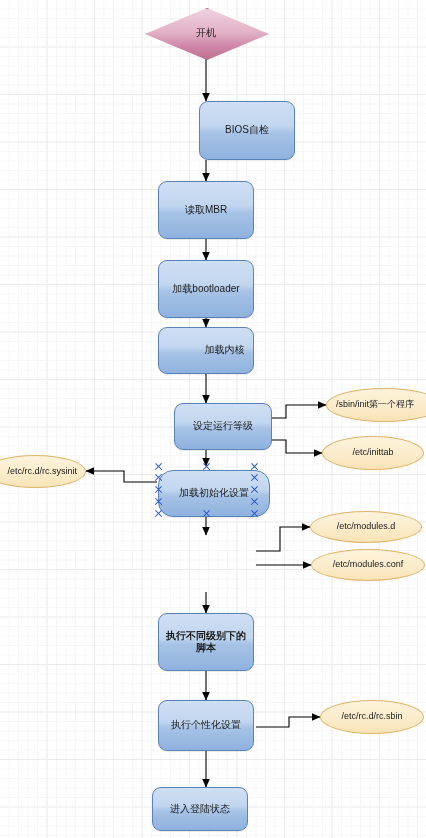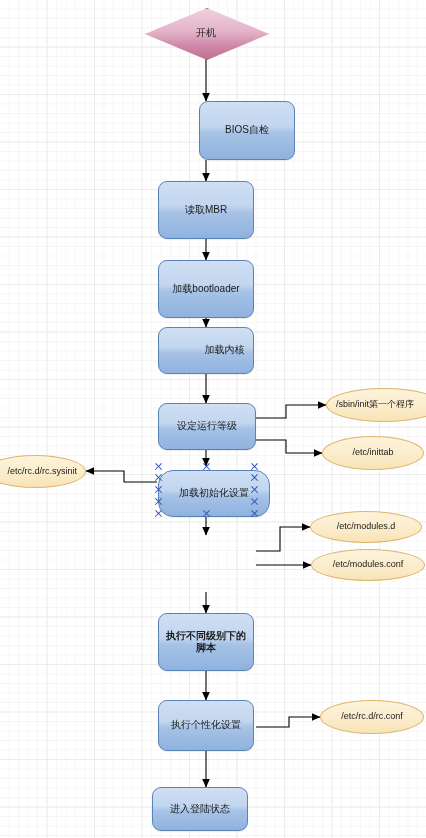--- a/index.html
+++ b/index.html
@@ -119,21 +119,21 @@
   </div>
 
   <div class="node proc" style="left:158px;top:260px;width:96px;height:58px;">
     <span>加载bootloader</span>
   </div>
 
   <div class="node proc" style="left:158px;top:327px;width:96px;height:47px;padding-left:37px;">
     <span>加载内核</span>
   </div>
 
-  <div class="node proc" style="left:158px;top:403px;width:98px;height:47px;">
+  <div class="node proc" style="left:174px;top:403px;width:98px;height:47px;">
     <span>设定运行等级</span>
   </div>
 
   <div class="node proc sel-box" style="left:158px;top:470px;width:112px;height:47px;border-radius:15px;">
     <span>加载初始化设置</span>
   </div>
   <div>
     <div class="handle" style="left:153.5px;top:461.5px;"></div>
     <div class="handle" style="left:201.5px;top:461.5px;"></div>
     <div class="handle" style="left:249.5px;top:461.5px;"></div>
@@ -175,16 +175,16 @@
 
   <div class="node ellipse" style="left:310px;top:511px;width:112px;height:32px;">
     <span>/etc/modules.d</span>
   </div>
 
   <div class="node ellipse" style="left:311px;top:549px;width:114px;height:32px;justify-content:center;">
     <span>/etc/modules.conf</span>
   </div>
 
   <div class="node ellipse" style="left:320px;top:700px;width:104px;height:34px;">
-    <span>/etc/rc.d/rc.conf</span>
+    <span>/etc/rc.d/rc.sbin</span>
   </div>
 
 </div>
 
 </body></html>

